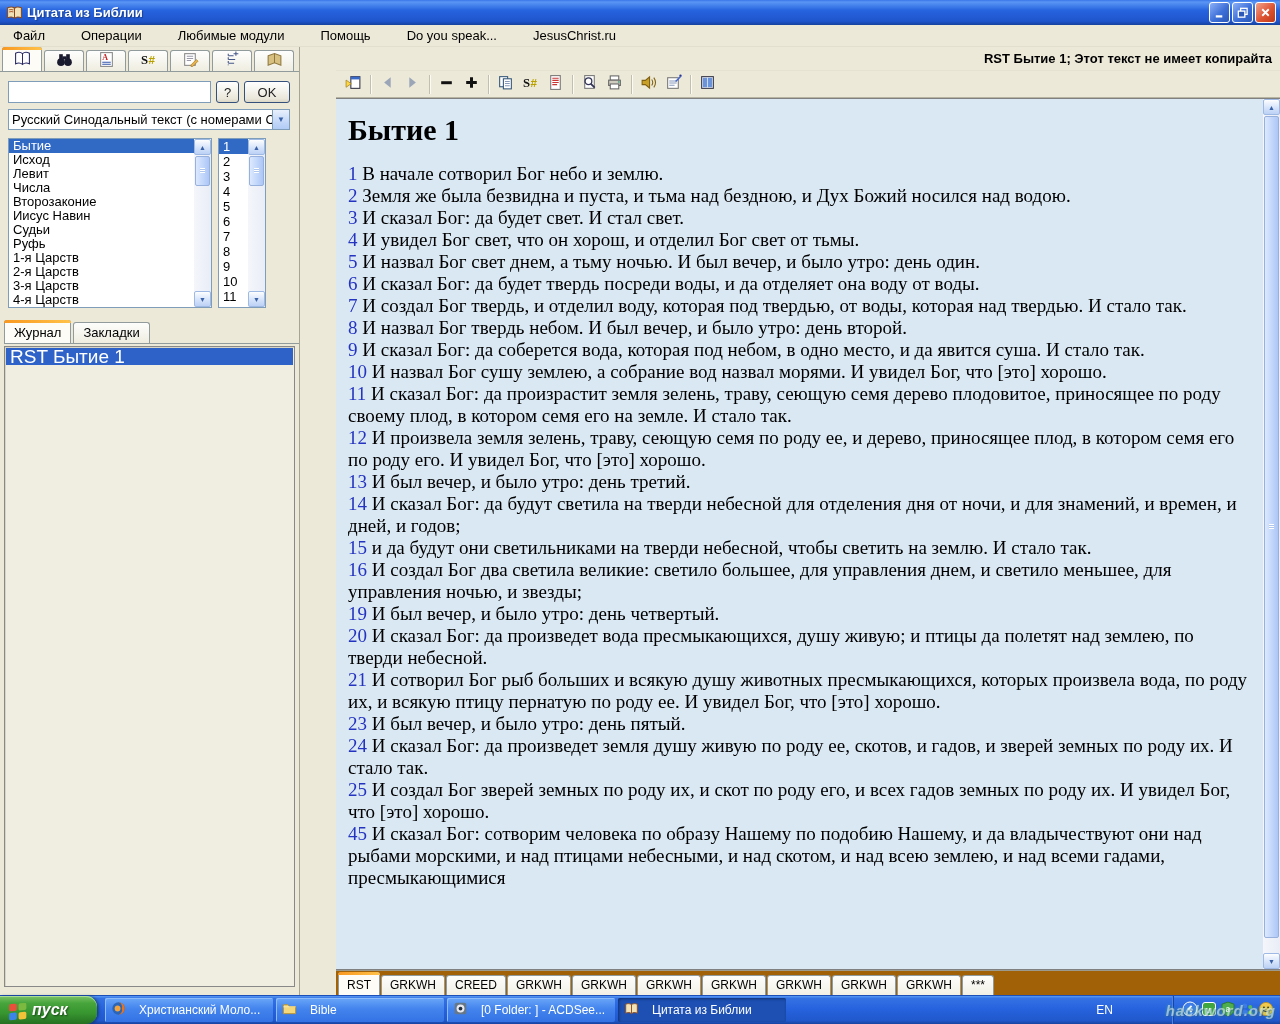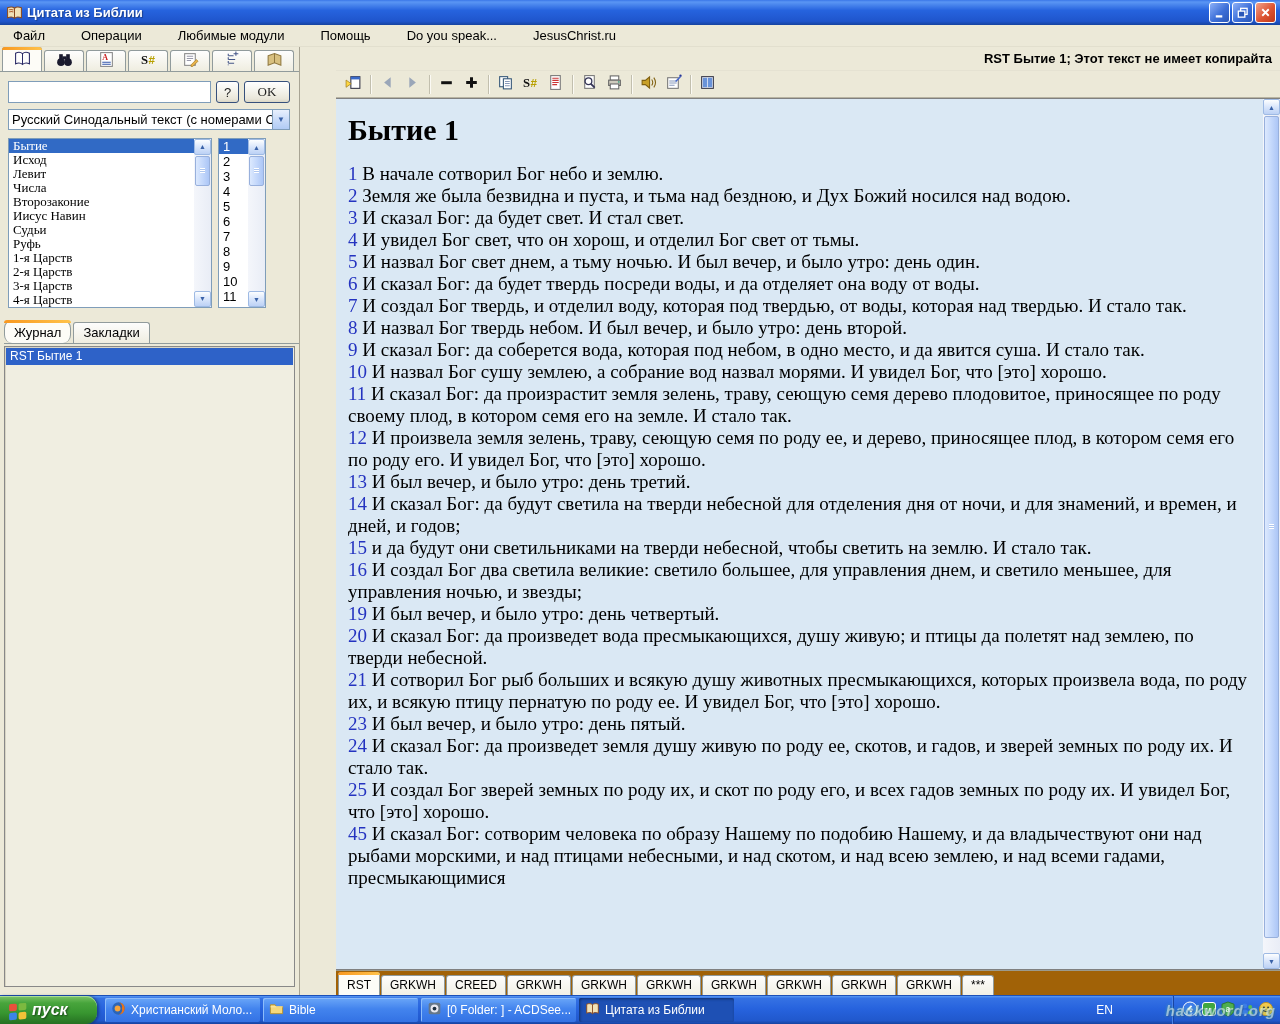--- a/index.html
+++ b/index.html
@@ -39,57 +39,57 @@
   .icontab svg { width:17px; height:17px; }
 
   .lp-controls { padding:9px 8px 0 8px; }
   .searchrow { display:flex; gap:5px; }
   .searchinput { width:203px; height:22px; border:1px solid #7F9DB9; background:#fff; padding:2px 4px;
     font:13px "Liberation Sans",sans-serif; }
   .xpbtn { border:1px solid #36507C; border-radius:3px; height:22px;
     background:linear-gradient(180deg,#FFFFFF 0%,#F4F3EC 45%,#E9E6D9 85%,#D9D6C6 100%);
     font:13px "Liberation Sans",sans-serif; color:#222; }
   .btn-help { width:23px; }
-  .btn-ok { width:46px;font-family:Liberation Serif, serif; }
+  .btn-ok { width:46px; }
   .combo { margin-top:6px; width:282px; height:21px; border:1px solid #7F9DB9; background:#fff;
     display:flex; overflow:hidden; }
   .combo-text { flex:1; padding:2px 3px; white-space:nowrap; overflow:hidden; }
   .combo-arrow { width:17px; border-left:1px solid #7F9DB9; display:flex; align-items:center; justify-content:center;
     background:linear-gradient(180deg,#E8F0FD 0%,#CDDEF9 45%,#B0CBF5 100%); color:#3A62A8; font-size:8px; }
 
   .listsrow { display:flex; gap:6px; margin-top:8px; }
   .listbox { border:1px solid #7F9DB9; background:#fff; height:170px; position:relative; overflow:hidden; }
-  .books-list { width:204px;font-family:Liberation Serif, serif; }
+  .books-list { width:204px; }
   .chapters-list { width:48px; }
   .litem { padding:0 2px 0 4px; height:14px; line-height:14px; white-space:nowrap; overflow:hidden; font-size:13px; }
   .litem.sel { background:#316AC5; color:#fff; }
 
   
   .vsb { position:absolute; right:0; top:0; bottom:0; width:17px;
     background:linear-gradient(90deg,#F4F6FB,#E9EDF6); }
   .sb-arrow { position:absolute; left:0; width:17px; height:16px; border:1px solid #9EBAE4; border-radius:2px;
     background:linear-gradient(180deg,#FDFEFF,#D9E6FB 50%,#BCD1F5 100%);
     color:#3A62A8; font-size:7px; display:flex; align-items:center; justify-content:center; }
   .sb-up { top:0; } .sb-down { bottom:0; }
   .sb-thumb { position:absolute; left:1px; right:1px; border:1px solid #98B0DC; border-radius:2px;
     background:linear-gradient(90deg,#DCE9FE 0%,#C4D8FB 50%,#ACC6F6 100%); }
   .sb-thumb::after { content:""; position:absolute; left:4px; right:4px; top:50%; height:5px; margin-top:-3px;
     background:repeating-linear-gradient(180deg,#fff 0 1px,#AEC6EE 1px 2px); }
 
   .lp-tabs { display:flex; align-items:flex-end; margin:13px 0 0 4px; border-bottom:1px solid #919B9C;
     height:23px; padding-left:0; }
   .lp-tab { border:1px solid #919B9C; border-bottom:none; border-radius:3px 3px 0 0; padding:2px 9px 3px 9px;
     background:linear-gradient(#FDFDFC,#EFEDE0); margin-right:2px; position:relative; font-size:13px; }
-  .lp-tab.active { background:#FDFCF7; padding-top:4px;border-radius:8px; }
+  .lp-tab.active { background:#FDFCF7; padding-top:4px; }
   .lp-tab.active::before { content:""; position:absolute; top:-1px; left:-1px; right:-1px; height:3px;
     background:linear-gradient(90deg,#F89820,#FFC24A); border-radius:3px 3px 0 0; }
 
   .journal { flex:1 1 auto; margin:2px 4px 8px 4px; background:#F0EEE1;
     border:1px solid #888; box-shadow:inset 1px 1px 0 #D8D5C4; overflow:hidden; }
-  .jitem { height:17px; line-height:17px; padding:0 4px; font-size:12px; margin:1px; }
+  .jitem { height:17px; line-height:17px; padding:0 4px; font-size:19px; margin:1px; }
   .jitem.sel { background:#2E62C8; color:#fff; }
 
   
   .main { flex:1 1 auto; display:flex; flex-direction:column; min-width:0;padding-left:36px; }
   .statusrow { height:24px; flex:0 0 24px; display:flex; align-items:center; justify-content:flex-end;
     padding-right:8px; font-weight:bold; color:#000; border-bottom:1px solid #E5E2D2; }
   .toolbar { height:27px; flex:0 0 27px; display:flex; align-items:center; padding-left:5px;
     border-bottom:1px solid #B8B4A2; }
   .tbtn { width:25px; height:23px; background:transparent; border:1px solid transparent; border-radius:2px;
     display:flex; align-items:center; justify-content:center; }
@@ -117,21 +117,21 @@
     background:linear-gradient(180deg,#5A9AF4 0%,#3572E4 8%,#2763DE 45%,#2058CC 88%,#16439F 100%);
     border-top:1px solid #1C50B8; }
   .startbtn { width:97px; display:flex; align-items:center; gap:4px; padding:0 10px 0 8px;
     border-radius:0 11px 11px 0;
     background:linear-gradient(180deg,#7CC468 0%,#48A53C 25%,#389630 60%,#257022 100%);
     box-shadow:inset 0 1px 0 #A8DC96, 2px 0 3px rgba(0,0,0,.35); }
   .startbtn .flag { width:20px; height:18px; }
   .startbtn .starttext { color:#fff; font-weight:bold; font-style:italic; font-size:16px;
     text-shadow:1px 1px 2px rgba(0,0,0,.55);text-align:right; }
   .taskbtns { display:flex; align-items:center; gap:3px; margin-left:8px; }
-  .taskbtn { width:155px; height:24px; border-radius:2px; display:flex; align-items:center; gap:5px;
+  .taskbtn { width:168px; height:24px; border-radius:2px; display:flex; align-items:center; gap:13px;
     padding:0 6px; color:#fff; font-size:12px; white-space:nowrap; overflow:hidden;
     background:linear-gradient(180deg,#6AA6F8 0%,#4384EE 45%,#3372E4 100%);
     box-shadow:inset 1px 1px 0 #8CBCFA; }
   .taskbtn.active { background:#1E50B4; box-shadow:inset 1px 1px 3px #10306E; }
   .taskbtn svg { width:15px; height:15px; flex:0 0 15px; }
   .traygroup { margin-left:auto; display:flex; align-items:center; }
   .lang { color:#fff; font-size:12px; padding:0 8px; margin-right:52px; }
   .tray { display:flex; align-items:center; gap:3px; height:100%; padding:0 6px 0 8px;
     border-left:1px solid #1A44A0; box-shadow:-1px 0 0 #4A84E8; }
   .tray svg { width:16px; height:16px; }

